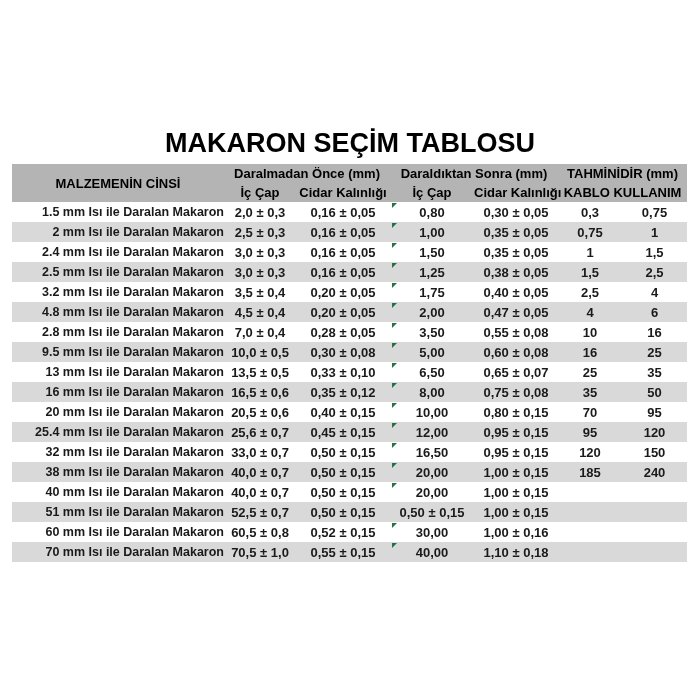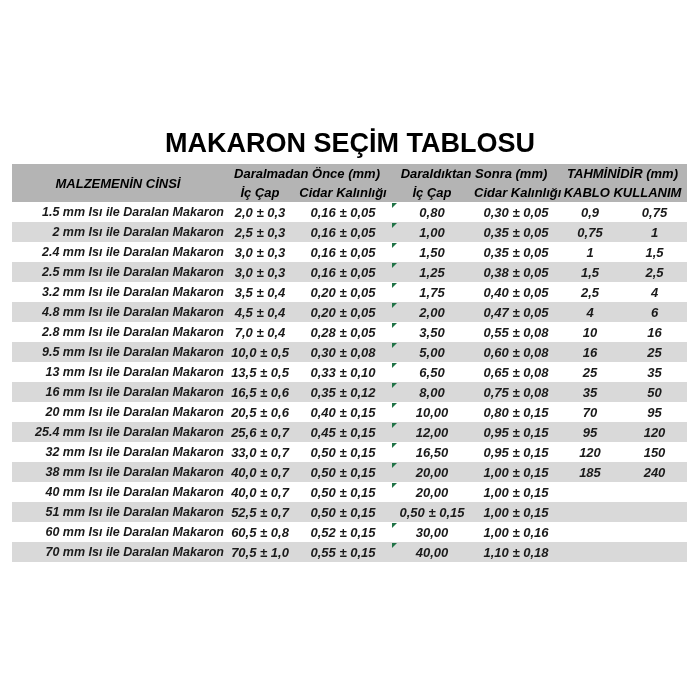--- a/index.html
+++ b/index.html
@@ -21,21 +21,20 @@
     padding-top: 127px;
     text-align: center;
     font-size: 27px;
     line-height: 32px;
     font-weight: bold;
     color: #000000;
     letter-spacing: 0px;
   }
   .table-wrap {
     margin: 5px 13px 0 12px;
-    font-style: italic;
   }
   table.makaron {
     width: 675px;
     table-layout: fixed;
     border-collapse: collapse;
     border-spacing: 0;
   }
   table.makaron th, table.makaron td {
     padding: 0;
     border: none;
@@ -117,21 +116,21 @@
           <th colspan="2">KABLO KULLANIM</th>
         </tr>
       </thead>
       <tbody id="table-body">
           <tr>
             <td class="c-name">1.5 mm Isı ile Daralan Makaron</td>
             <td class="c-num">2,0 ± 0,3</td>
             <td class="c-num">0,16 ± 0,05</td>
             <td class="c-num">0,80<span class="tri"></span></td>
             <td class="c-num">0,30 ± 0,05</td>
-            <td class="c-num">0,9</td>
+            <td class="c-num">0,3</td>
             <td class="c-num">0,75</td>
           </tr>
           <tr>
             <td class="c-name">2 mm Isı ile Daralan Makaron</td>
             <td class="c-num">2,5 ± 0,3</td>
             <td class="c-num">0,16 ± 0,05</td>
             <td class="c-num">1,00<span class="tri"></span></td>
             <td class="c-num">0,35 ± 0,05</td>
             <td class="c-num">0,75</td>
             <td class="c-num">1</td>
@@ -188,21 +187,21 @@
             <td class="c-num">5,00<span class="tri"></span></td>
             <td class="c-num">0,60 ± 0,08</td>
             <td class="c-num">16</td>
             <td class="c-num">25</td>
           </tr>
           <tr>
             <td class="c-name">13 mm Isı ile Daralan Makaron</td>
             <td class="c-num">13,5 ± 0,5</td>
             <td class="c-num">0,33 ± 0,10</td>
             <td class="c-num">6,50<span class="tri"></span></td>
-            <td class="c-num">0,65 ± 0,08</td>
+            <td class="c-num">0,65 ± 0,07</td>
             <td class="c-num">25</td>
             <td class="c-num">35</td>
           </tr>
           <tr>
             <td class="c-name">16 mm Isı ile Daralan Makaron</td>
             <td class="c-num">16,5 ± 0,6</td>
             <td class="c-num">0,35 ± 0,12</td>
             <td class="c-num">8,00<span class="tri"></span></td>
             <td class="c-num">0,75 ± 0,08</td>
             <td class="c-num">35</td>

